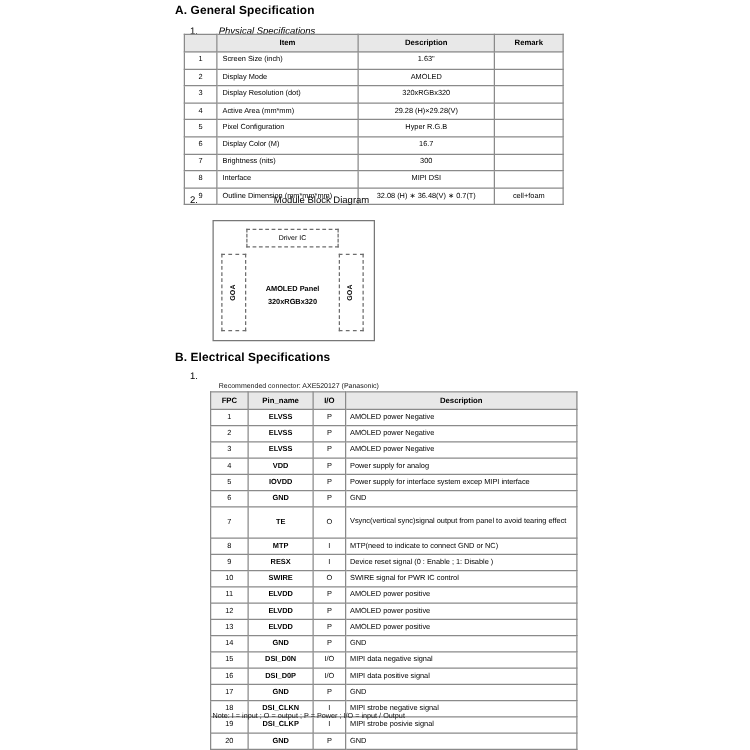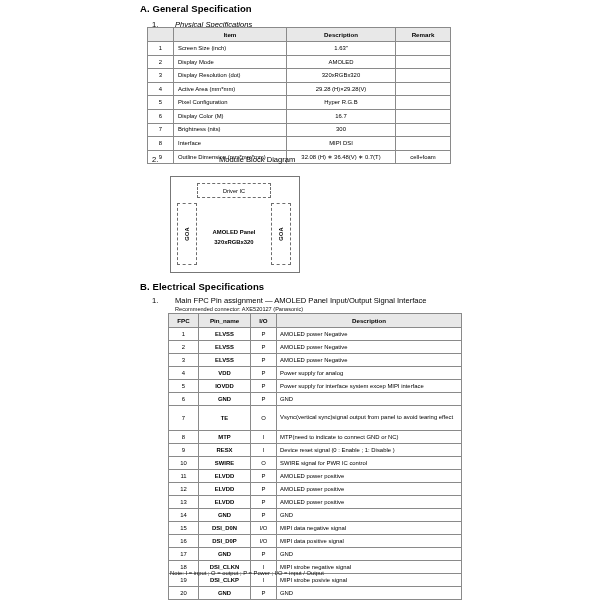--- a/index.html
+++ b/index.html
@@ -246,21 +246,20 @@
     </div>
     <div id="bd-panel">
       <span>AMOLED Panel</span>
       <span>320xRGBx320</span>
     </div>
   </div>
 
   <div class="section-title" style="left:140px; top:281px;">B. Electrical Specifications</div>
 
   <div class="sub-num" style="left:152px; top:296px;">1.</div>
-  <div class="sub-label" style="left:175px; top:296px;">Main FPC Pin assignment — AMOLED Panel Input/Output Signal Interface</div>
   <div class="sub-note" style="left:175px; top:306px;">Recommended connector: AXE520127 (Panasonic)</div>
 
   <table class="spec" id="tbl-pins">
     <colgroup>
       <col style="width:30px">
       <col style="width:52px">
       <col style="width:26px">
       <col>
     </colgroup>
     <thead>

